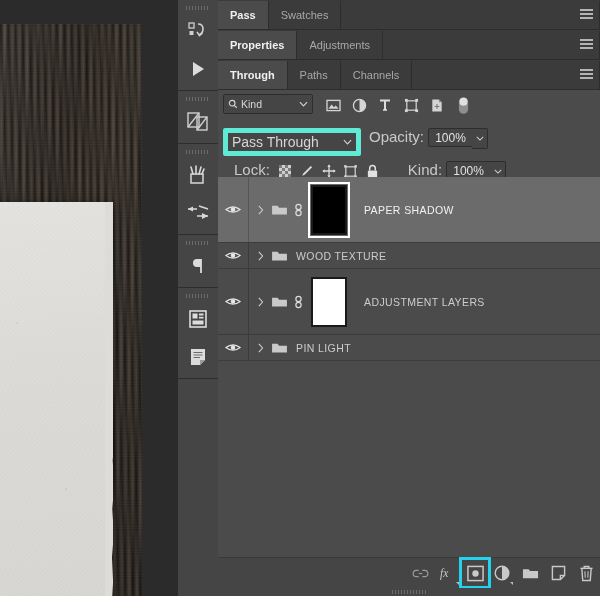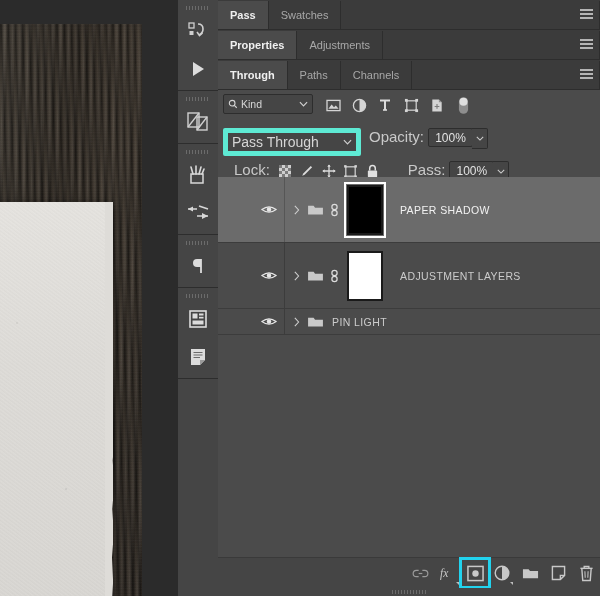--- a/index.html
+++ b/index.html
@@ -124,21 +124,21 @@
   }
 
   .lock-row{height:24px;}
   .lock-icons{display:flex;align-items:center;}
   .lockicon{width:22px;height:20px;display:flex;align-items:center;justify-content:center;cursor:pointer;}
 
   
   #layer-list{position:absolute;left:0;top:177px;width:382px;height:381px;background:#4b4b4b;}
   .layer{
     position:relative;display:flex;align-items:center;
-    border-bottom:1px solid #3c3c3c;background:#4b4b4b;padding-left:36px;
+    border-bottom:1px solid #3c3c3c;background:#4b4b4b;
   }
   .layer.selected{background:#6b6b6b;}
   .layer.tall{height:65px;}
   .layer.short{height:25px;}
   .eye-cell{
     width:30px;align-self:stretch;display:flex;align-items:center;justify-content:center;
     border-right:1px solid #3c3c3c;cursor:pointer;flex:0 0 30px;
   }
   .layer.selected .eye-cell{border-right:1px solid #565656;}
   .arrow{width:16px;display:flex;align-items:center;justify-content:center;cursor:pointer;flex:0 0 16px;margin-left:3px;}
@@ -434,21 +434,21 @@
               <rect x="12.2" y="12.2" width="2.6" height="2.6" fill="#d4d4d4"></rect>
             </svg>
           </div>
           <div class="lockicon">
             <svg width="13" height="15" viewBox="0 0 14 16">
               <path d="M4 7 L4 4.5 A3 3 0 0 1 10 4.5 L10 7" fill="none" stroke="#e2e2e2" stroke-width="1.6"></path>
               <rect x="2" y="7" width="10" height="7.5" rx="1" fill="#e2e2e2"></rect>
             </svg>
           </div>
         </div>
-        <span class="lbl-text" style="margin-left:24px">Pass:</span>
+        <span class="lbl-text" style="margin-left:24px">Kind:</span>
         <div class="numfield">100%</div>
         <div class="stepper">
           <svg width="8" height="5" viewBox="0 0 10 6">
               <path d="M1 1 L5 5 L9 1" fill="none" stroke="#cfcfcf" stroke-width="1.3"></path>
             </svg>
         </div>
       </div>
 
       <div id="layer-list">
 
@@ -475,20 +475,39 @@
               <rect x="2" y="8.5" width="6" height="6" rx="3" fill="none" stroke="#dcdcdc" stroke-width="1.4"></rect>
             </svg>
           </div>
           <div class="mask-thumb sel">
             <div class="brackets"></div>
             <div class="inner" style="background:#000000;"></div>
           </div>
           <div class="layer-name">PAPER SHADOW</div>
         </div>
 
+        <div class="layer short">
+          <div class="eye-cell">
+            <svg width="16" height="11" viewBox="0 0 18 12">
+              <path d="M1 6 Q9 0 17 6 Q9 12 1 6 Z" fill="none" stroke="#e6e6e6" stroke-width="1.3"></path>
+              <circle cx="9" cy="6" r="2.5" fill="#e6e6e6"></circle>
+            </svg>
+          </div>
+          <div class="arrow">
+            <svg width="7" height="10" viewBox="0 0 8 12">
+              <path d="M2 1 L6.5 6 L2 11" fill="none" stroke="#cfcfcf" stroke-width="1.3"></path>
+            </svg>
+          </div>
+          <div class="folder">
+            <svg width="17" height="13" viewBox="0 0 18 14">
+              <path d="M1 3 L7 3 L8.5 5 L17 5 L17 12.5 L1 12.5 Z" fill="#c9c9c9"></path>
+            </svg>
+          </div>
+          <div class="layer-name">WOOD TEXTURE</div>
+        </div>
 
         <div class="layer tall">
           <div class="eye-cell">
             <svg width="16" height="11" viewBox="0 0 18 12">
               <path d="M1 6 Q9 0 17 6 Q9 12 1 6 Z" fill="none" stroke="#e6e6e6" stroke-width="1.3"></path>
               <circle cx="9" cy="6" r="2.5" fill="#e6e6e6"></circle>
             </svg>
           </div>
           <div class="arrow">
             <svg width="7" height="10" viewBox="0 0 8 12">

